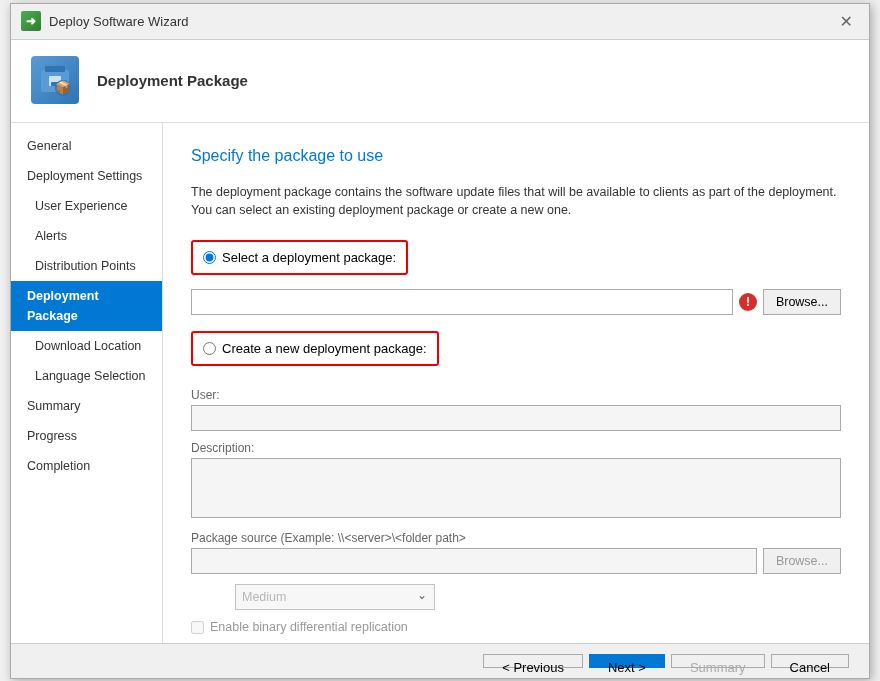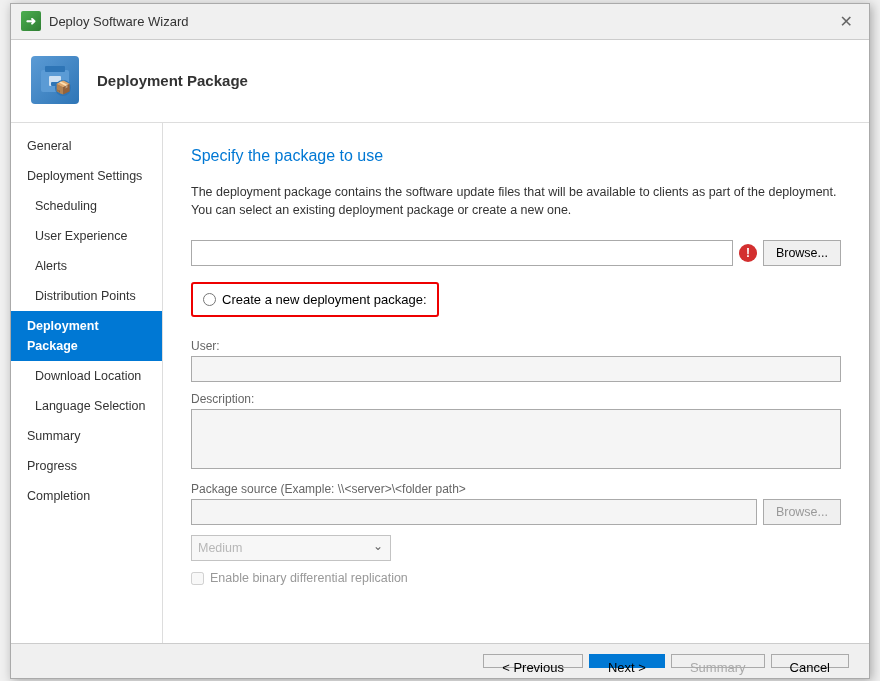--- a/index.html
+++ b/index.html
@@ -30,21 +30,21 @@
     .text-input { flex: 1; padding: 4px 6px; border: 1px solid #aaa; background: #fff; height: 26px; font-size: 12.5px; }
     .text-input:disabled { background: #f5f5f5; color: #999; }
     .error-icon { width: 18px; height: 18px; background: #d32f2f; border-radius: 50%; color: white; font-size: 12px; font-weight: bold; display: flex; align-items: center; justify-content: center; flex-shrink: 0; }
     .browse-btn { padding: 4px 12px; background: #f0f0f0; border: 1px solid #aaa; cursor: pointer; height: 26px; font-size: 12.5px; }
     .browse-btn:disabled { color: #999; cursor: default; }
     .create-section { border: 2px solid #e00; border-radius: 3px; padding: 8px 10px; display: inline-block; margin-bottom: 14px; }
     .field-label { font-size: 12px; color: #666; margin-bottom: 3px; }
     .field-input { width: 100%; padding: 4px 6px; border: 1px solid #aaa; background: #f5f5f5; height: 26px; font-size: 12.5px; color: #999; margin-bottom: 10px; }
     .textarea-input { width: 100%; padding: 4px 6px; border: 1px solid #aaa; background: #f5f5f5; height: 60px; font-size: 12.5px; color: #999; resize: none; margin-bottom: 10px; }
     .select-input { width: 200px; padding: 4px 6px; border: 1px solid #aaa; background: #f5f5f5; height: 26px; font-size: 12.5px; color: #999; cursor: not-allowed; appearance: none; }
-    .select-wrapper { position: relative; display: inline-block; width: 200px; }
+    .select-wrapper { position: relative; display: inline-block; width: 200px; margin-left: 44px; }
     .select-wrapper::after { content: '⌄'; position: absolute; right: 8px; top: 4px; font-size: 12px; color: #666; pointer-events: none; }
     .checkbox-row { display: flex; align-items: center; gap: 6px; margin-top: 4px; }
     .checkbox-row input[type="checkbox"] { margin: 0; }
     .checkbox-row label { font-size: 12.5px; color: #999; }
     .footer { background: #f0f0f0; border-top: 1px solid #ccc; padding: 10px 20px; display: flex; justify-content: flex-end; gap: 6px; align-items: center; }
     .footer-btn { padding: 5px 18px; font-size: 13px; border: 1px solid #aaa; background: #f0f0f0; cursor: pointer; height: 14px; }
     .footer-btn.primary { background: #0078d4; color: #000000; border-color: #0078d4; }
     .footer-btn:disabled { color: #aaa; cursor: default; }
     .source-row { display: flex; align-items: center; gap: 6px; margin-bottom: 10px; }
     .source-row .text-input { flex: 1; }
@@ -76,37 +76,42 @@
       </div>
     </div>
     <div class="header-title">Deployment Package</div>
   </div>
 
   <div class="content">
 
     <div class="sidebar">
       <div class="sidebar-item">General</div>
       <div class="sidebar-item">Deployment Settings</div>
-      <div class="sidebar-item sub">Scheduling</div>
       <div class="sidebar-item sub">User Experience</div>
       <div class="sidebar-item sub">Alerts</div>
       <div class="sidebar-item sub">Distribution Points</div>
       <div class="sidebar-item active">Deployment Package</div>
       <div class="sidebar-item sub">Download Location</div>
       <div class="sidebar-item sub">Language Selection</div>
       <div class="sidebar-item">Summary</div>
       <div class="sidebar-item">Progress</div>
       <div class="sidebar-item">Completion</div>
     </div>
 
     <div class="main">
       <div class="page-title">Specify the package to use</div>
       <p class="description">The deployment package contains the software update files that will be available to clients as part of the deployment. You can select an existing deployment package or create a new one.</p>
 
       <div class="option-group">
+        <div class="option-box">
+          <label class="radio-label">
+            <input type="radio" name="pkg_option" checked="" style="">
+            <span>Select a deployment package:</span>
+          </label>
+        </div>
         <div class="input-row">
           <input type="text" class="text-input" value="" style="">
           <div class="error-icon">!</div>
           <button class="browse-btn">Browse...</button>
         </div>
       </div>
 
       <div class="option-group">
         <div class="create-section">
           <label class="radio-label">

